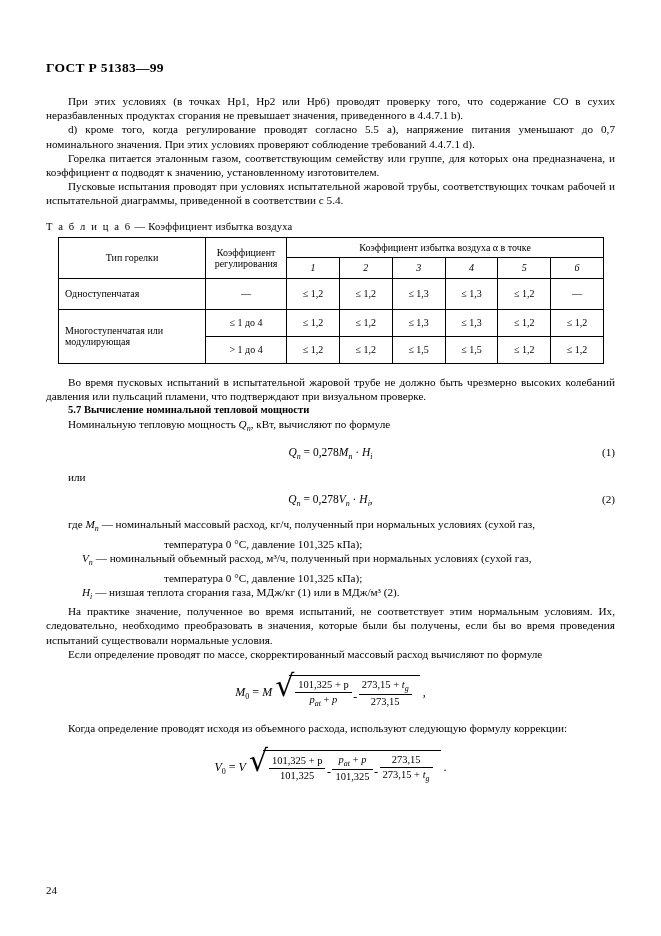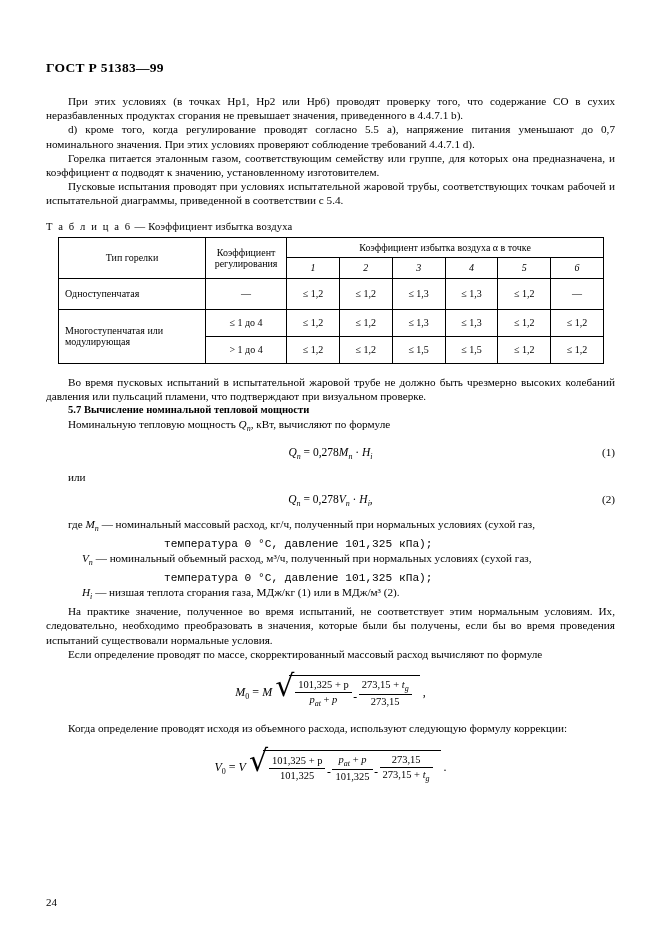--- a/index.html
+++ b/index.html
@@ -107,26 +107,25 @@
     line-height: 14.2px;
     margin: 4px 0 0 0;
   }
   .where-line {
     text-indent: 22px;
     text-align: justify;
   }
   .where-cont {
     padding-left: 118px;
     text-indent: 0;
-    font-family: Liberation Mono, monospace;
   }
   .page-number {
     position: absolute;
     left: 46px;
-    bottom: 28px;
+    bottom: 40px;
     font-size: 11px;
   }
   
   .frac {
     display: inline-block;
     vertical-align: middle;
     text-align: center;
     font-size: 10.5px;
     line-height: 1.15;
     margin: 0 2px;

